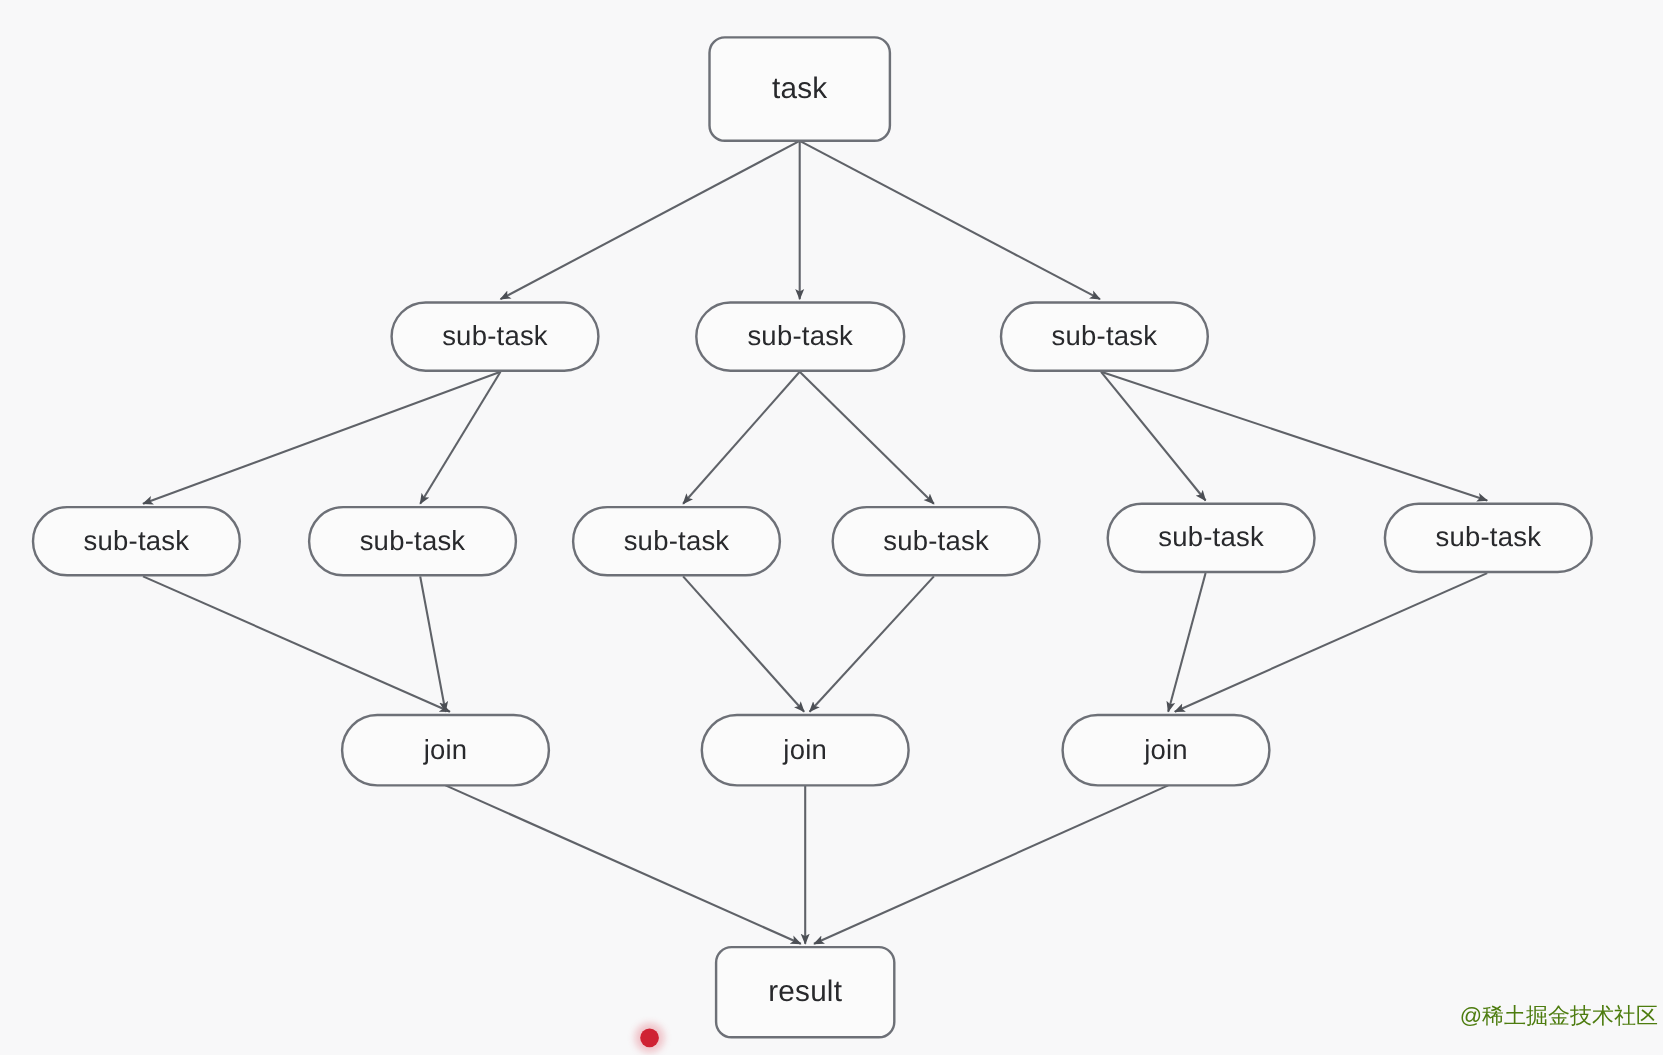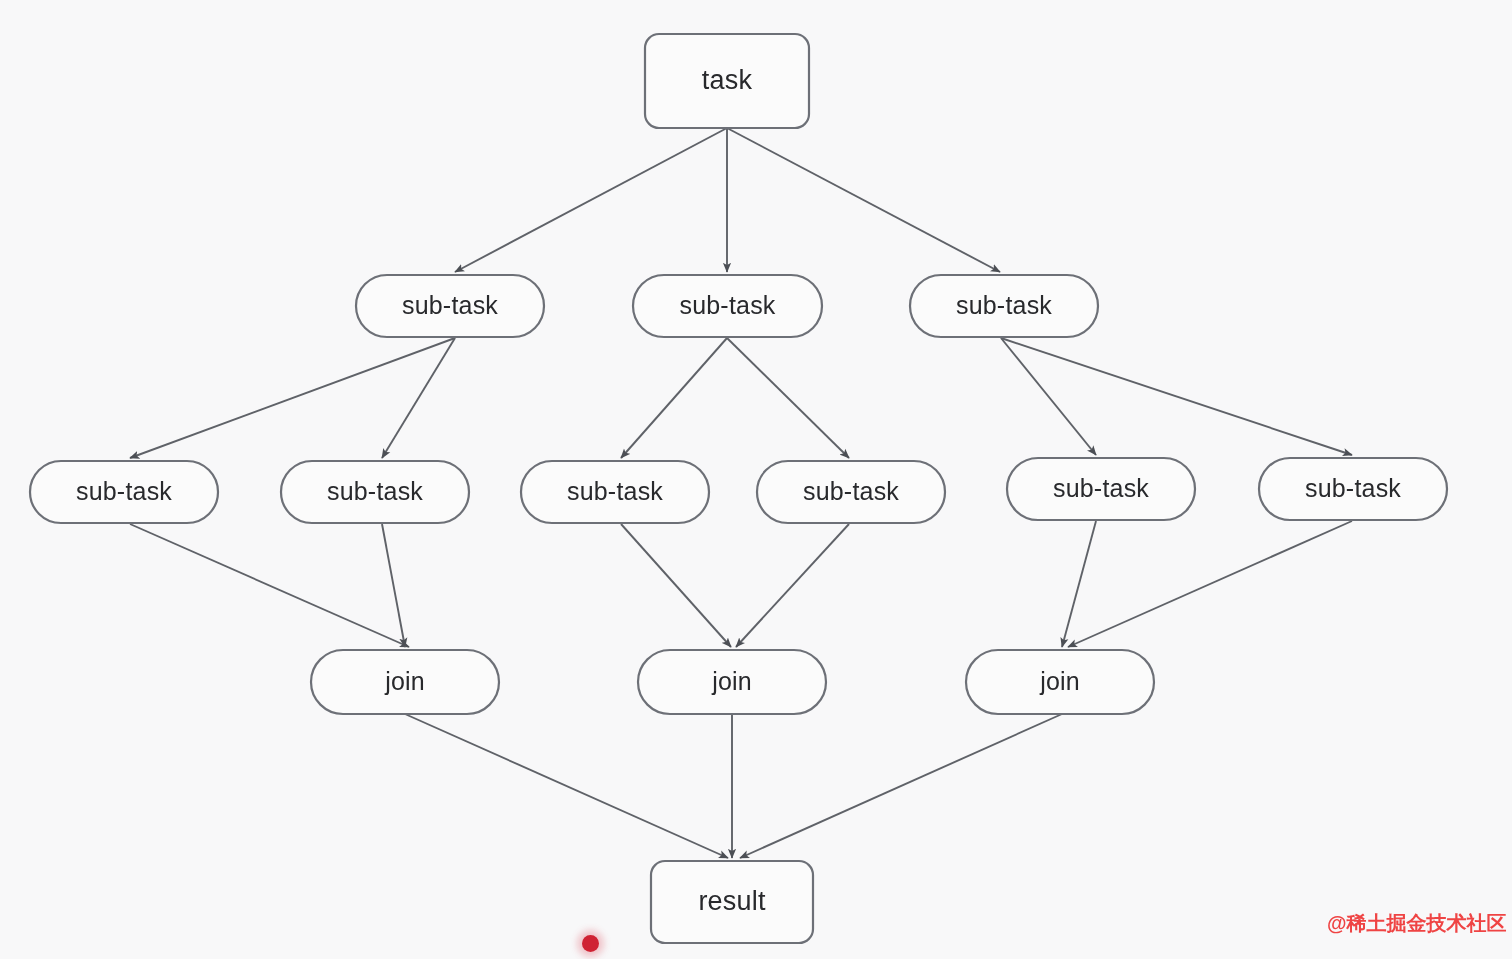--- a/index.html
+++ b/index.html
@@ -47,26 +47,25 @@
     fill: none;
   }
   .cursor-dot {
     position: absolute;
     border-radius: 50%;
     background: #cf2233;
     box-shadow: 0 0 7px 5px rgba(220, 60, 80, 0.28);
   }
   .watermark {
     position: absolute;
-    color: #ef4444;
+    color: #4d7c0f;
     font-family: "Liberation Sans", sans-serif;
     font-size: 20px;
     white-space: nowrap;
     user-select: none;
-    font-weight: bold;
   }
 </style>
 </head>
 <body>
 
 <div id="diagram-root">
   <svg id="flow" viewBox="0 0 1512 959">
     <defs>
       <marker id="arrowhead" markerWidth="11" markerHeight="9" refX="9.2" refY="4.5" orient="auto" markerUnits="userSpaceOnUse">
         <path d="M0,0.4 L10,4.5 L0,8.6 L2.3,4.5 Z" fill="#4c4f55"></path>

